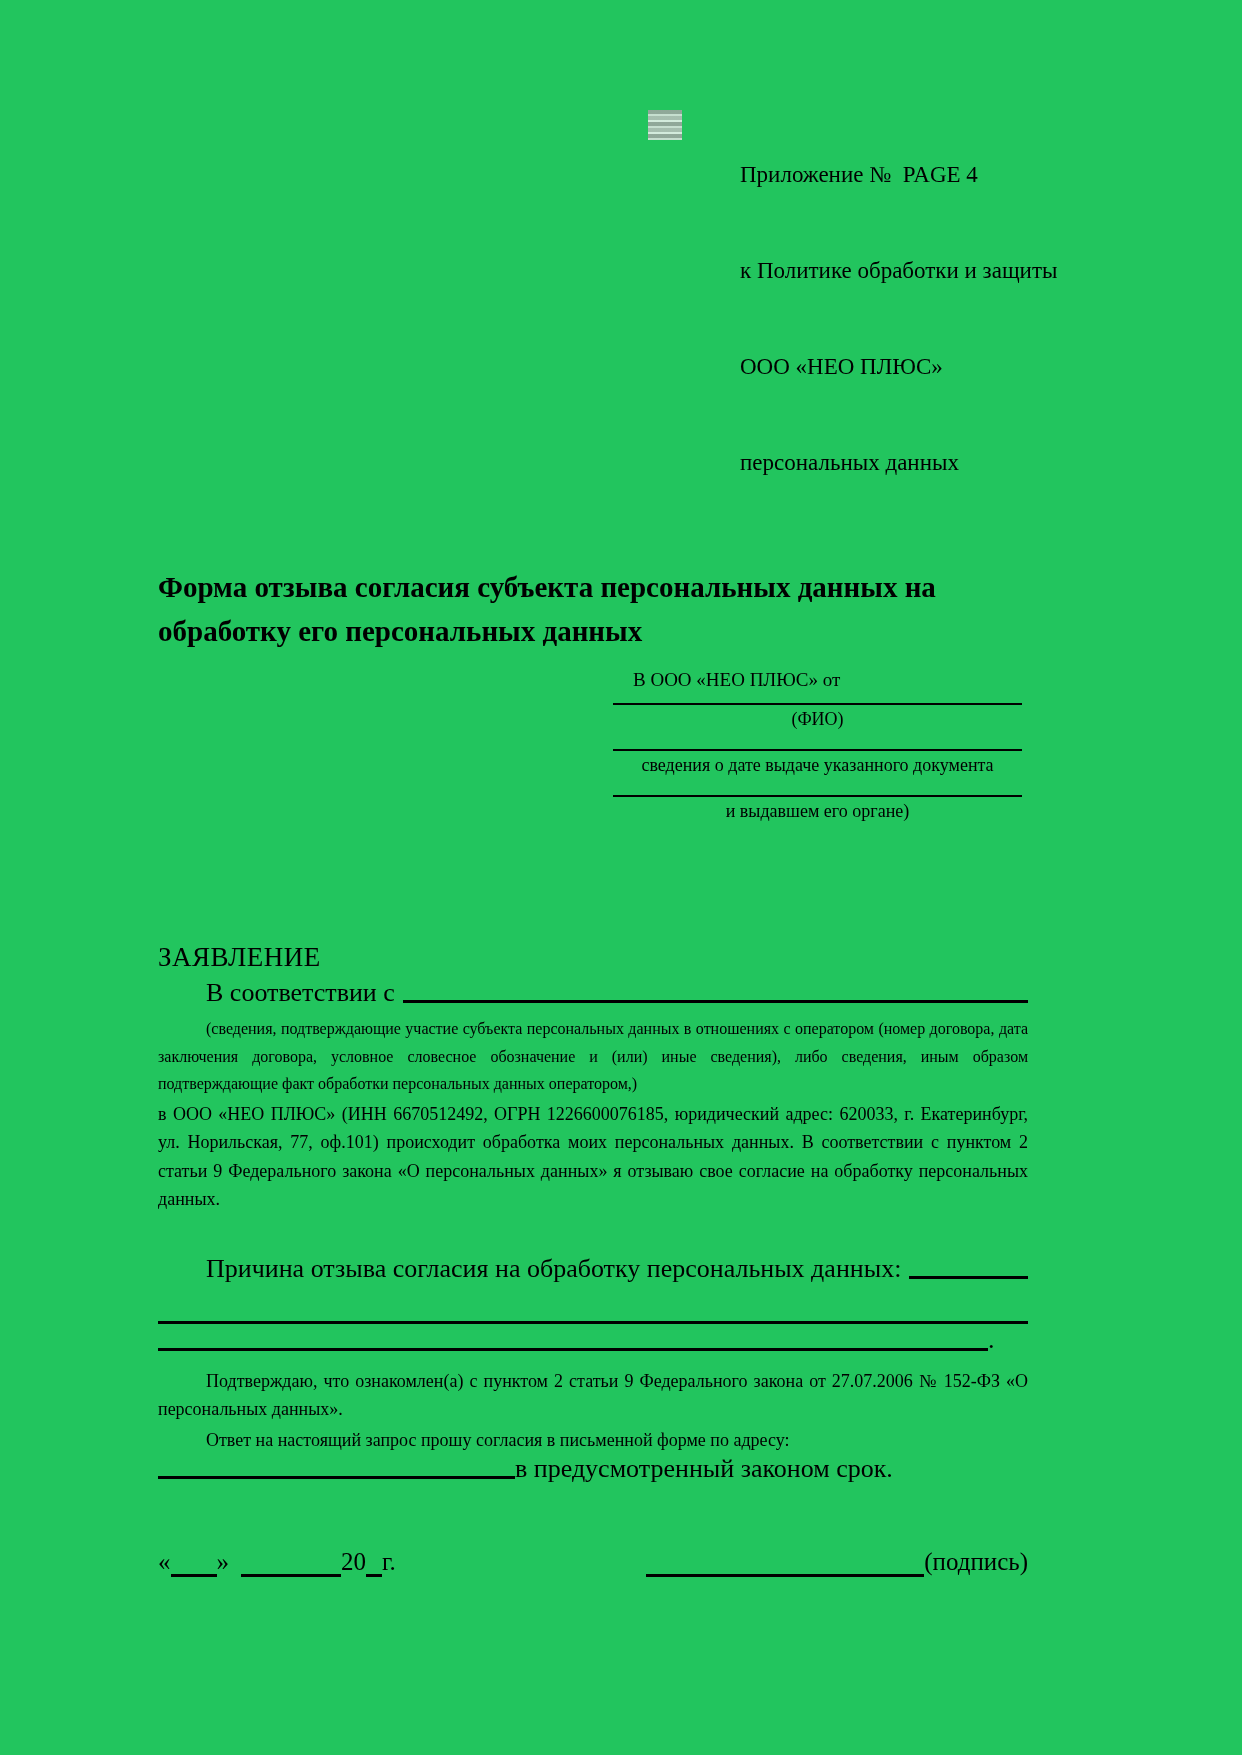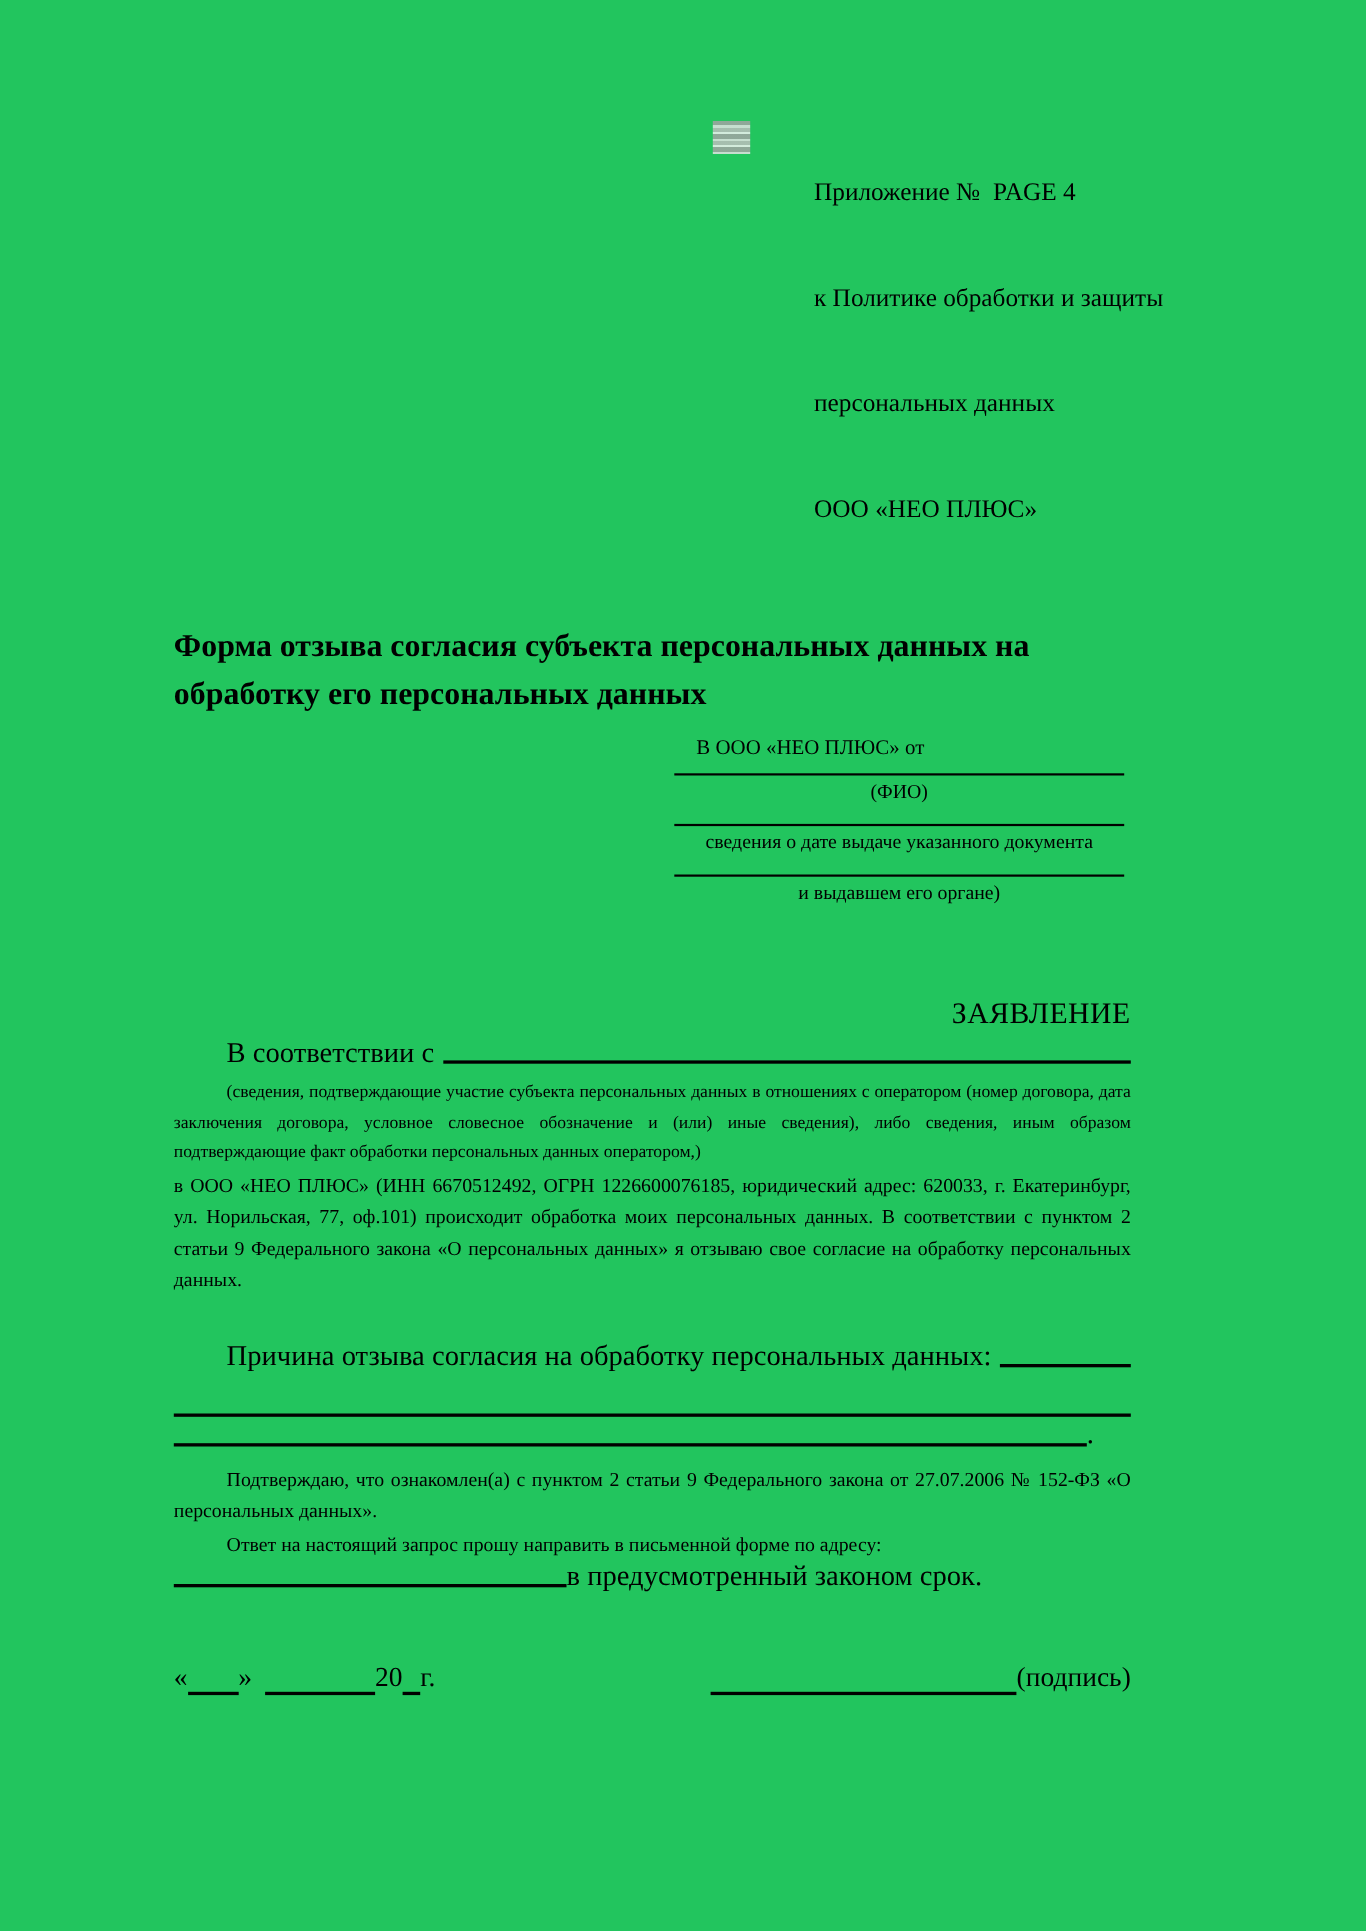--- a/index.html
+++ b/index.html
@@ -26,21 +26,21 @@
   .title { margin-top:22px; width:870px; font-size:29px; font-weight:bold; line-height:44px; }
 
   .addr { width:409px; margin-left:455px; margin-top:12px; }
   .addr-to { font-size:19px; line-height:30px; margin-left:20px; margin-bottom:8px; }
   .addr-line { height:0; border-bottom:2px solid #000; }
   .addr-label {
     font-size:18px; line-height:22px; text-align:center;
     white-space:nowrap; margin:3px -70px 19px;
   }
 
-  .stmt-heading { margin-top:84px; text-align:right; font-size:27px; line-height:30px; letter-spacing:.5px; }
+  .stmt-heading { margin-top:120px; text-align:left; font-size:27px; line-height:30px; letter-spacing:.5px; }
 
   .flex-line { display:flex; align-items:flex-end; font-size:26px; line-height:29px;margin-top:40px; }
   .fill-line { flex:1; border-bottom:3px solid #000; margin-bottom:4px; }
   .nowrap { white-space:nowrap; }
   .pr { padding-right:8px; }
   .ind { margin-left:48px; }
 
   .intro-row { margin-top:6px;justify-content:flex-end; }
 
   .fine {
@@ -78,22 +78,22 @@
 </head>
 <body>
 
 <div class="page">
 
   <div class="artifact"></div>
 
   <div class="hdr">
     <div>Приложение №  PAGE 4</div>
     <div>к Политике обработки и защиты</div>
+    <div>ООО «НЕО ПЛЮС»</div>
     <div>персональных данных</div>
-    <div>ООО «НЕО ПЛЮС»</div>
   </div>
 
   <h1 class="title">Форма отзыва согласия субъекта персональных данных на обработку его персональных данных</h1>
 
   <div class="addr">
     <div class="addr-to">В ООО «НЕО ПЛЮС» от</div>
 
     <div class="addr-field">
       <div class="addr-line"></div>
       <div class="addr-label">(ФИО)</div>
@@ -131,21 +131,21 @@
     <span class="blank-full"></span>
   </div>
 
   <div class="blank-row">
     <span class="blank-w2"></span>
     <span>.</span>
   </div>
 
   <p class="body-par confirm">Подтверждаю, что ознакомлен(а) с пунктом 2 статьи 9 Федерального закона от 27.07.2006 № 152-ФЗ «О персональных данных».</p>
 
-  <p class="body-par reply1">Ответ на настоящий запрос прошу направить в письменной форме по адресу:</p>
+  <p class="body-par reply1">Ответ на настоящий запрос прошу согласия в письменной форме по адресу:</p>
 
   <div class="flex-line reply-row">
     <span class="reply-line"></span>
     <span>в предусмотренный законом срок.</span>
   </div>
 
   <div class="sig-row">
     <div class="sig-date">
       <span>«</span>
         <span class="u w-day"></span>

